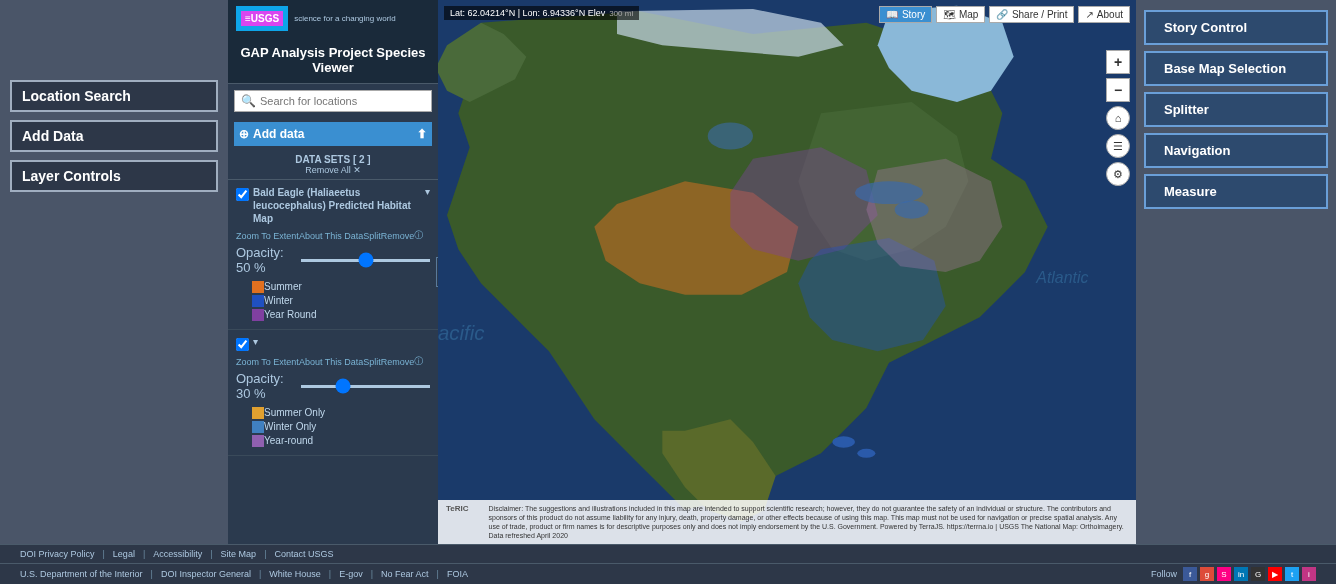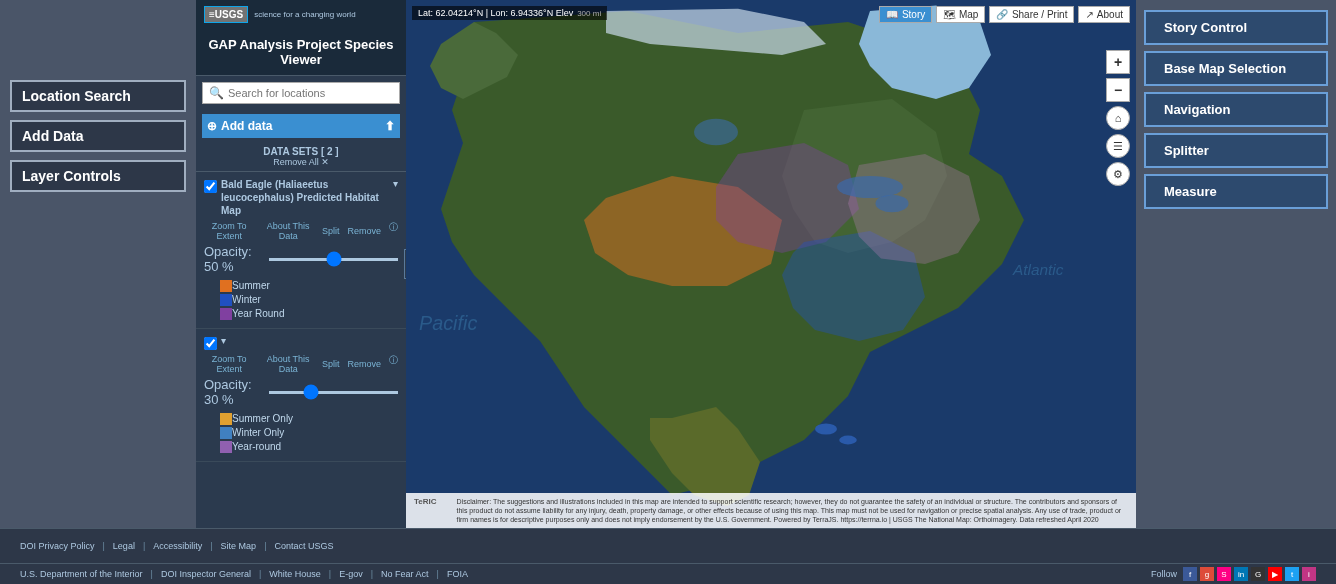--- a/index.html
+++ b/index.html
@@ -22,21 +22,21 @@
     }
 
     .content-row {
       display: flex;
       flex: 1;
       overflow: hidden;
     }
 
     
     .left-annotations {
-      width: 196px;
+      width: 228px;
       background: #4a5568;
       display: flex;
       flex-direction: column;
       gap: 8px;
       padding: 80px 10px 10px 10px;
       flex-shrink: 0;
     }
 
     .annotation-box {
       background: #2d3748;
@@ -70,26 +70,26 @@
 
     .usgs-logo {
       background: #1a2a3a;
       padding: 6px 8px;
       display: flex;
       align-items: center;
       gap: 6px;
     }
 
     .usgs-logo-box {
-      background: #737373;
+      background: #d946ef;
       color: white;
       font-size: 10px;
       font-weight: bold;
       padding: 2px 4px;
-      border: 1px solid #0ea5e9;
+      border: 5px solid #0ea5e9;
     }
 
     .usgs-tagline {
       color: #adc8e0;
       font-size: 8px;
     }
 
     .search-bar {
       margin: 6px;
       display: flex;
@@ -178,21 +178,20 @@
     }
 
     .dataset-dropdown {
       color: #adc8e0;
       font-size: 10px;
       cursor: pointer;
     }
 
     .dataset-actions {
       display: flex;
-      gap: 8px;
       margin-bottom: 3px;
     }
 
     .dataset-action-btn {
       color: #7ab3d4;
       font-size: 9px;
       cursor: pointer;
       background: none;
       border: none;
     }
@@ -411,21 +410,21 @@
       background: #2d3748;
       color: #adc8e0;
       font-size: 9px;
       border-top: 1px solid #4a5a6a;
     }
 
     .footer-top {
       display: flex;
       justify-content: space-between;
       align-items: center;
-      padding: 12px 20px;
+      padding: 4px 20px;
       border-bottom: 1px solid #4a5a6a;
       text-align: right;
     }
 
     .footer-links {
       display: flex;
       gap: 8px;
       align-items: center;
     }
 
@@ -645,22 +644,22 @@
 
       <div class="map-disclaimer">
         <div class="disclaimer-logo">TeRIC</div>
         <div class="disclaimer-text">Disclaimer: The suggestions and illustrations included in this map are intended to support scientific research; however, they do not guarantee the safety of an individual or structure. The contributors and sponsors of this product do not assume liability for any injury, death, property damage, or other effects because of using this map. This map must not be used for navigation or precise spatial analysis. Any use of trade, product or firm names is for descriptive purposes only and does not imply endorsement by the U.S. Government. Powered by TerraJS. https://terrna.io | USGS The National Map: Orthoimagery. Data refreshed April 2020</div>
       </div>
     </div>
 
     <div class="right-panel">
       <div class="right-panel-box">Story Control</div>
       <div class="right-panel-box">Base Map Selection</div>
+      <div class="right-panel-box">Splitter</div>
       <div class="right-panel-box">Navigation</div>
-      <div class="right-panel-box">Splitter</div>
       <div class="right-panel-box">Measure</div>
     </div>
   </div>
 
   <div class="footer">
     <div class="footer-top">
       <div class="footer-links">
         <a class="footer-link" href="#">DOI Privacy Policy</a>
         <span class="footer-separator">|</span>
         <a class="footer-link" href="#">Legal</a>

